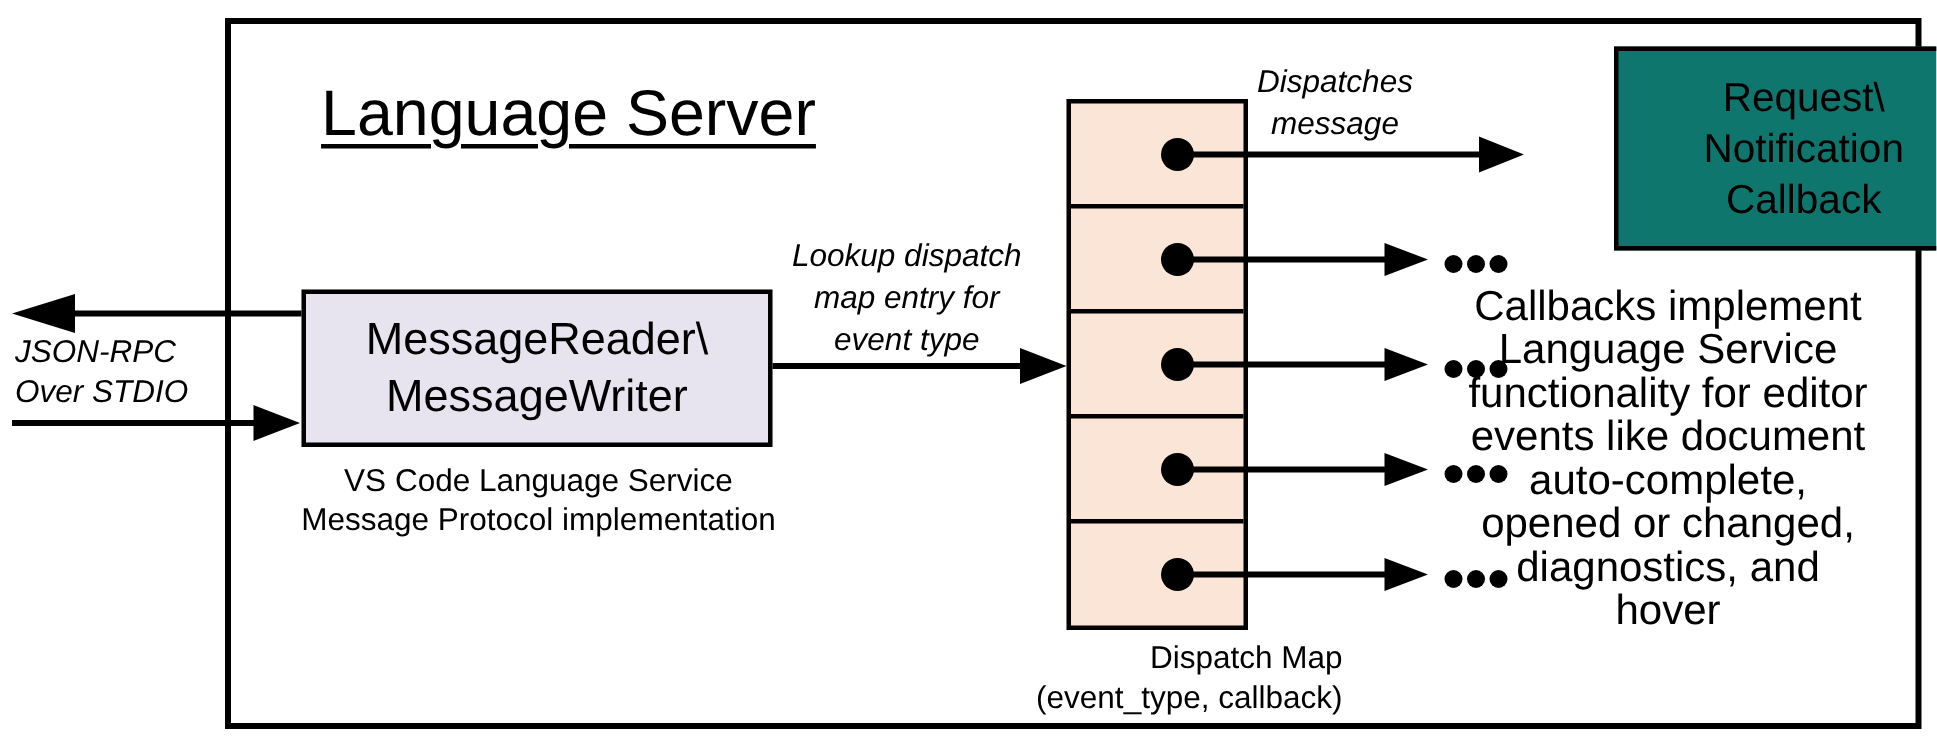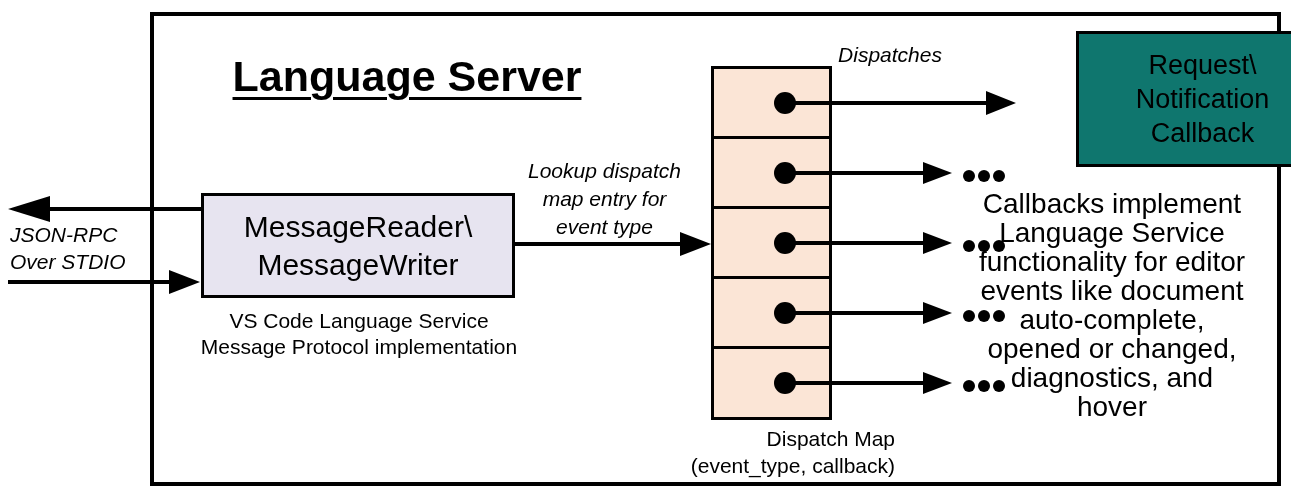--- a/index.html
+++ b/index.html
@@ -4,22 +4,22 @@
 <style>
   html,body{margin:0;padding:0;background:#fff;}
   #canvas{
     position:relative;width:1291px;height:494px;background:#fff;
     font-family:"Liberation Sans",sans-serif;color:#000;overflow:hidden;
   }
   .abs{position:absolute;box-sizing:border-box;}
   
   #outer-frame{left:150px;top:12px;width:1131px;height:474px;border:4px solid #000;background:#fff;}
   
-  #title{left:227px;top:52px;width:360px;font-size:43px;text-align:center;
-    text-decoration:underline;text-decoration-thickness:3px;text-underline-offset:6px;font-weight:bold;}
+  #title{left:199px;top:52px;width:360px;font-size:43px;text-align:center;
+    text-decoration:underline;text-decoration-thickness:3px;text-underline-offset:6px;}
   
   #reader-box{left:201px;top:193px;width:314px;height:105px;background:#E7E4F0;
     border:3px solid #000;display:flex;flex-direction:column;align-items:center;justify-content:center;
     font-size:30px;line-height:38px;text-align:center;}
   #reader-caption{left:168px;top:308px;width:382px;text-align:center;font-size:21px;line-height:26px;}
   
   #stdio-label{left:10px;top:221px;width:150px;text-align:left;font-style:italic;font-size:21px;line-height:27px;}
   
   #lookup-label{left:512px;top:157px;width:185px;text-align:center;font-style:italic;font-size:21px;line-height:28px;}
   
@@ -60,20 +60,21 @@
   </div>
 
   <div class="abs" id="lookup-label">
     <div>Lookup dispatch</div>
     <div>map entry for</div>
     <div>event type</div>
   </div>
 
   <div class="abs" id="dispatches-label">
     <div>Dispatches</div>
+    <div>message</div>
   </div>
 
   <div class="abs" id="dispatch-map">
     <div class="map-divider" style="top:67px"></div>
     <div class="map-divider" style="top:137px"></div>
     <div class="map-divider" style="top:207px"></div>
     <div class="map-divider" style="top:277px"></div>
   </div>
   <div class="abs" id="map-caption">
     <div>Dispatch Map</div>

